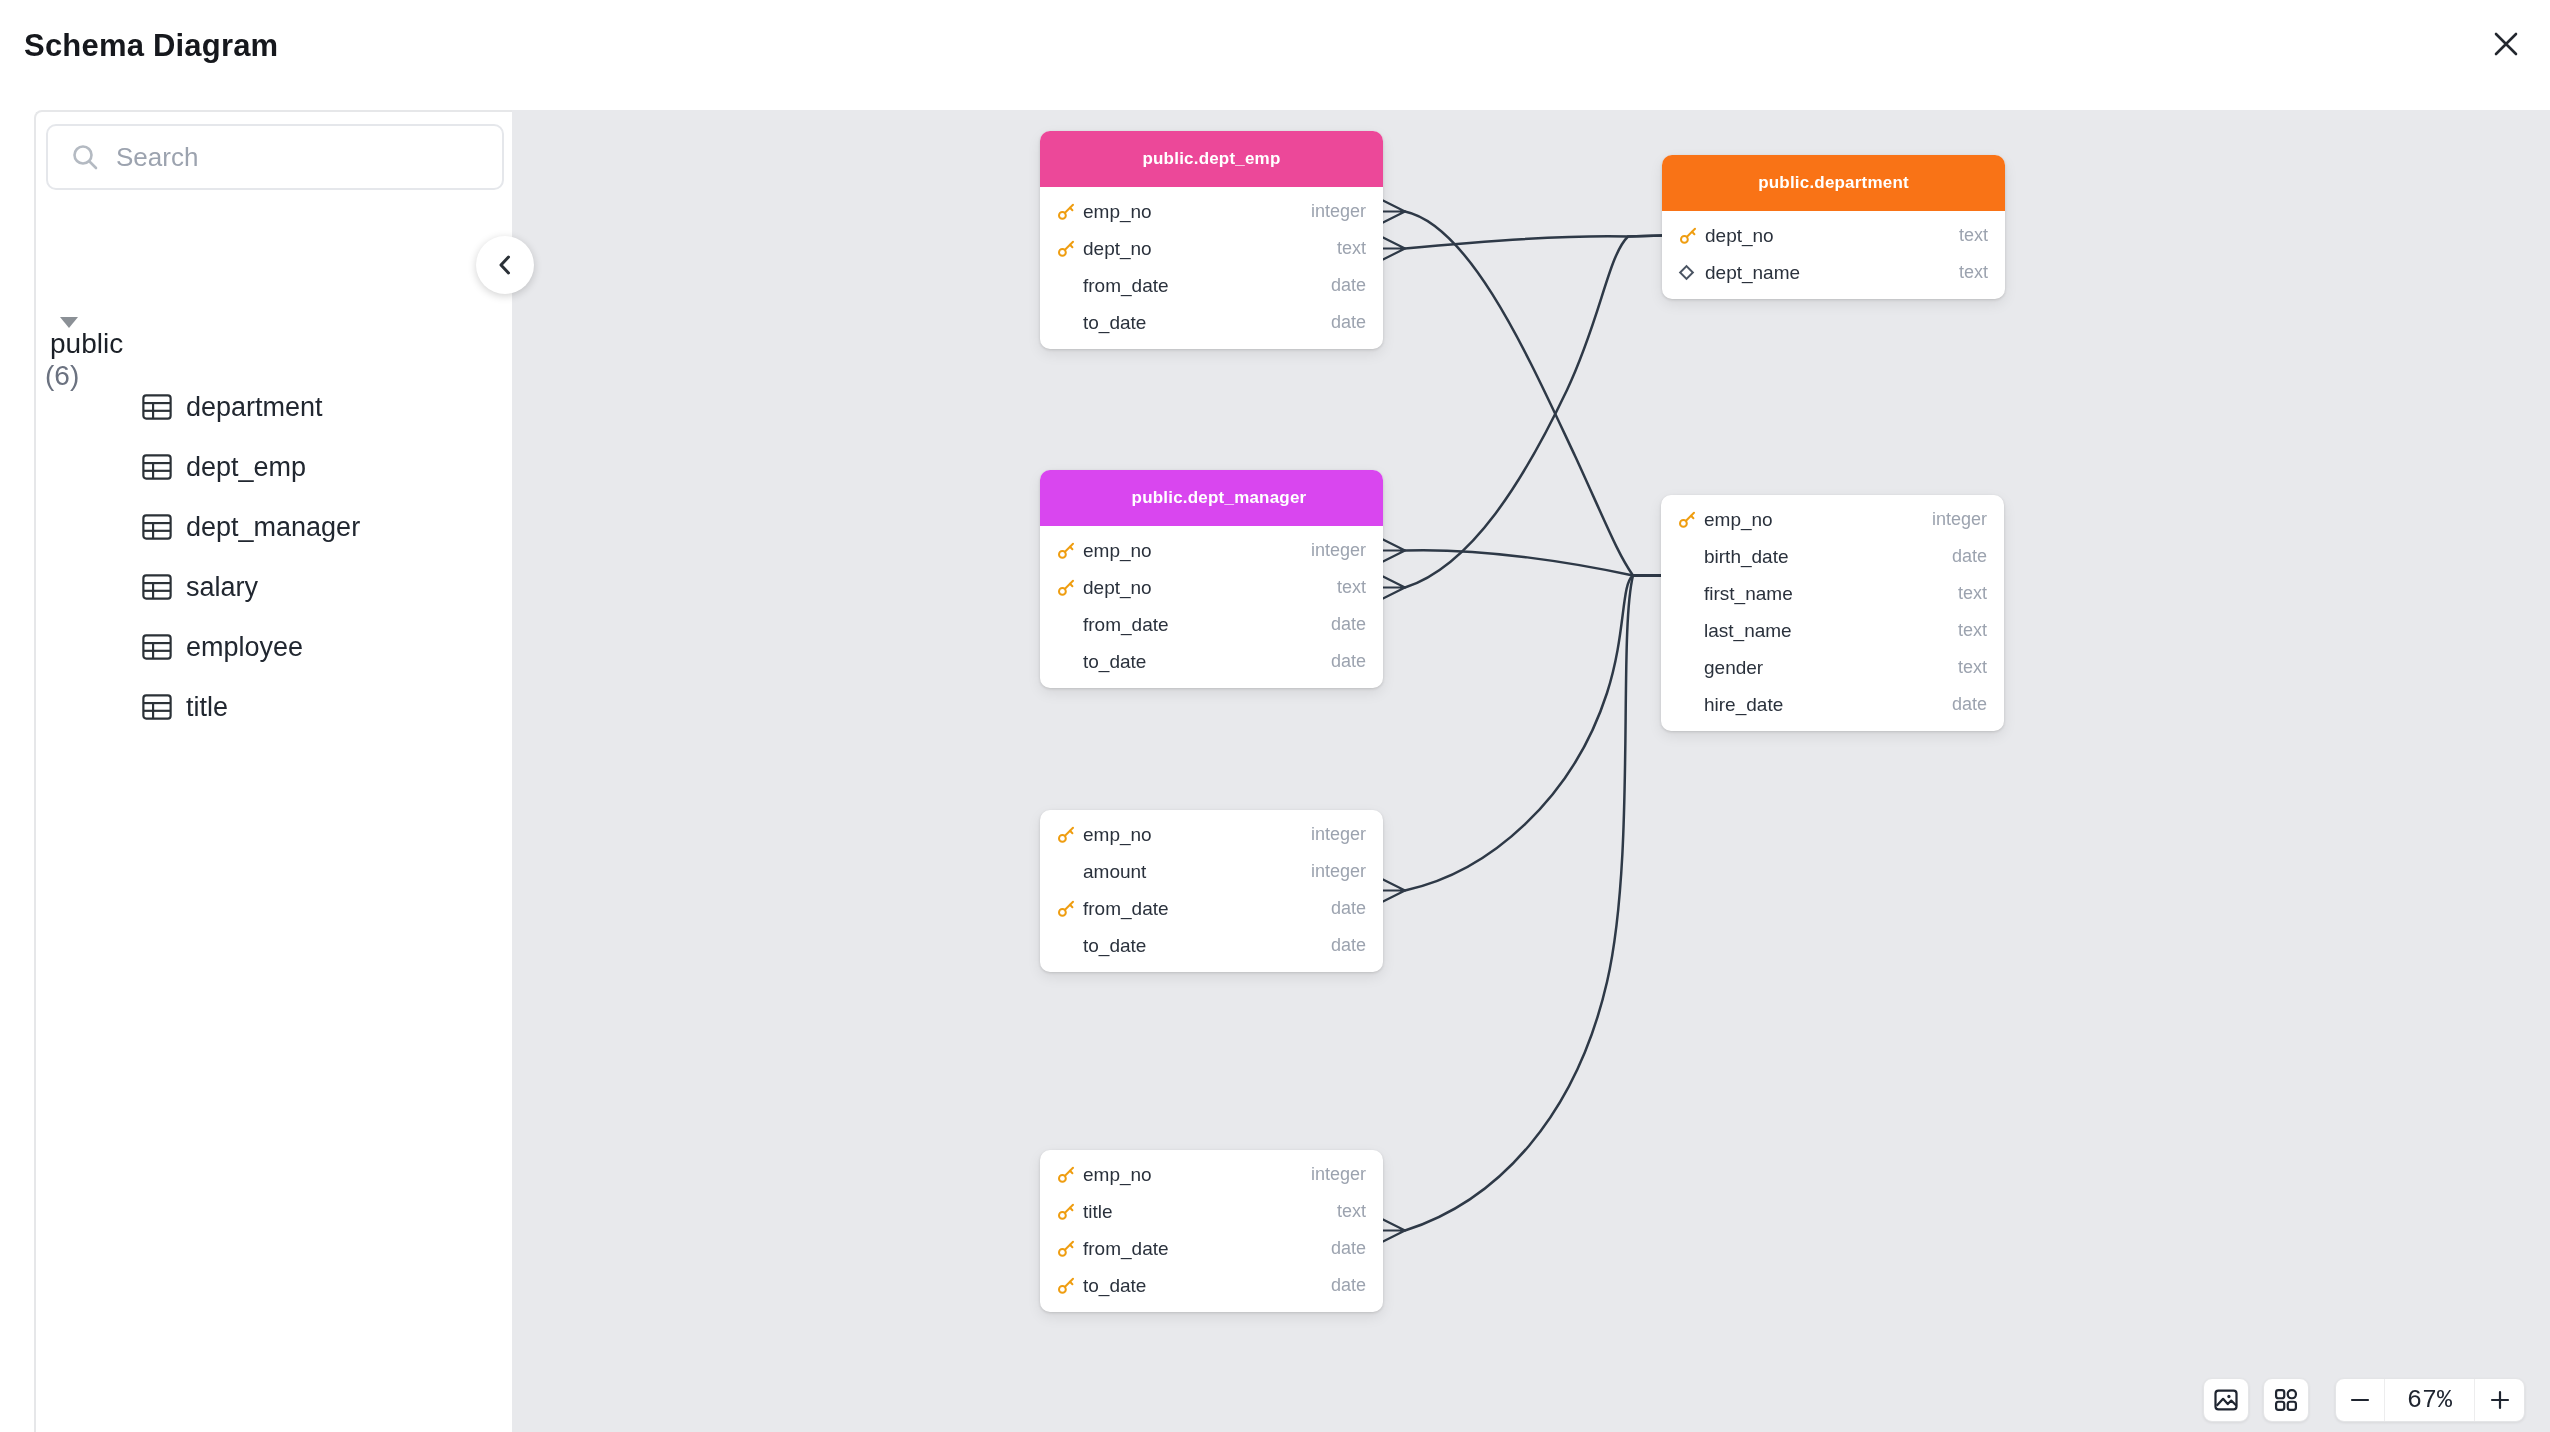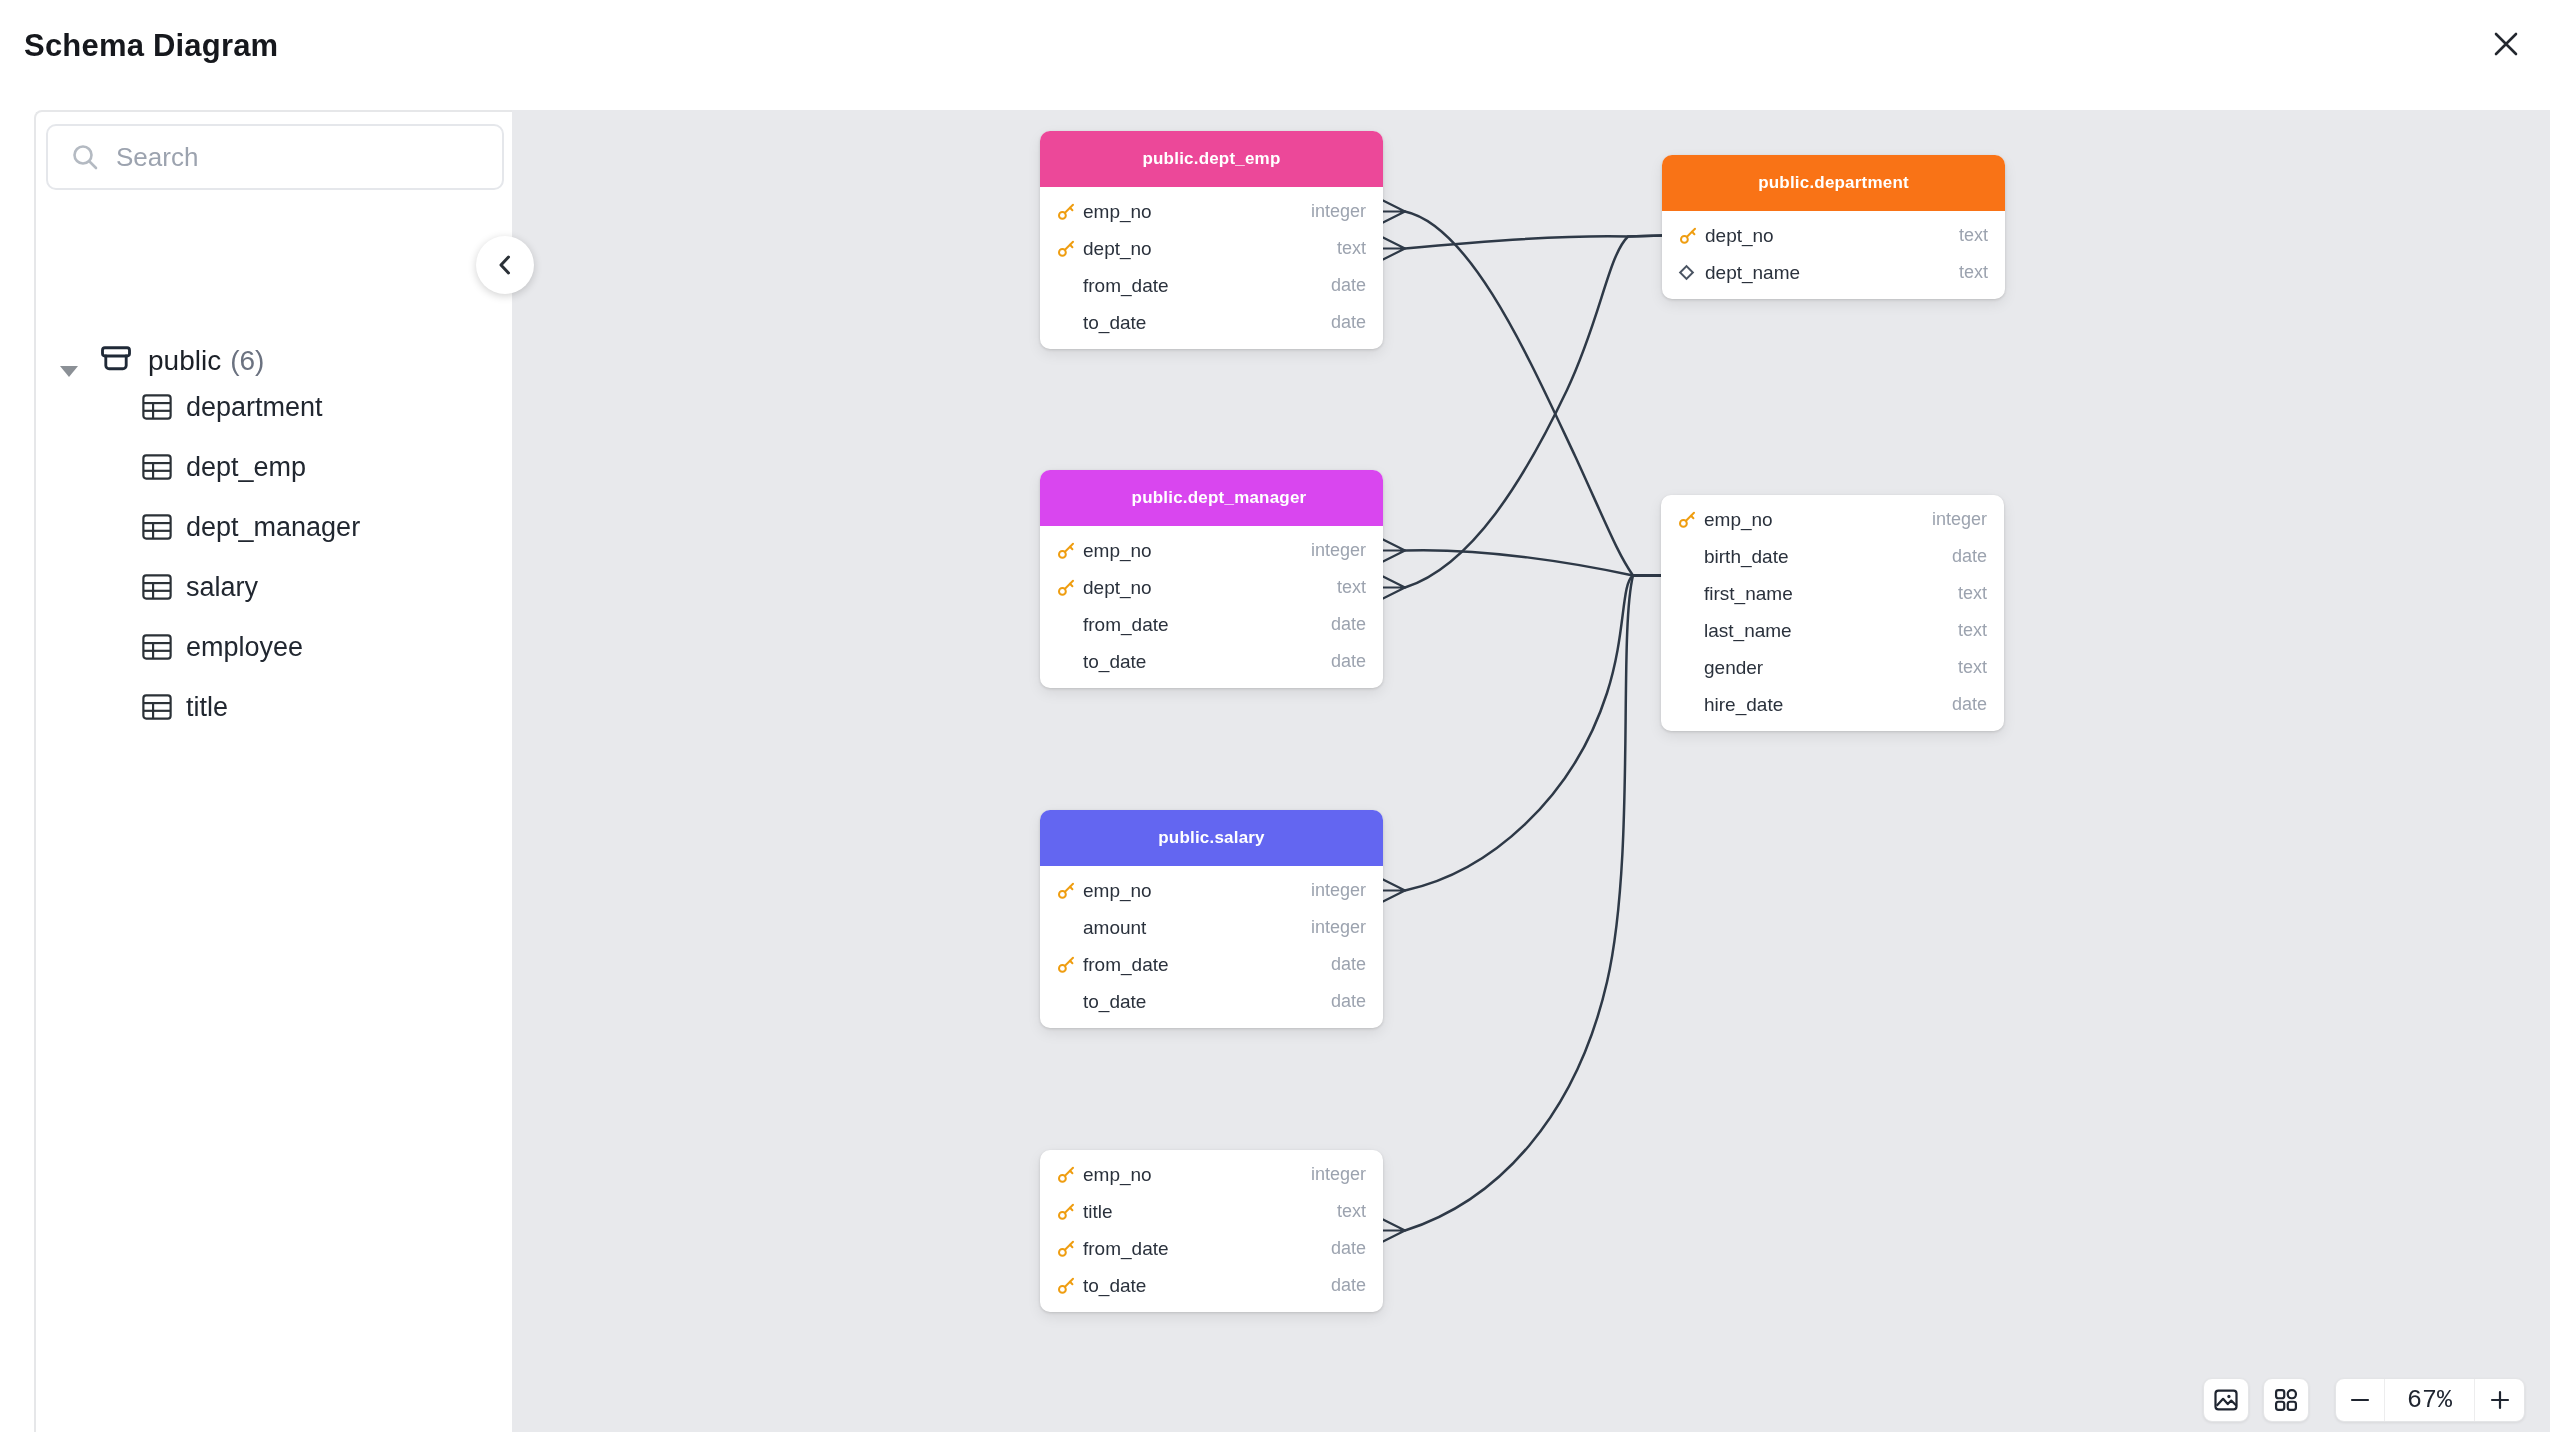--- a/index.html
+++ b/index.html
@@ -17,21 +17,21 @@
   .edges-svg { position:absolute; left:0; top:0; width:2550px; height:1432px; pointer-events:none; z-index:2; }
 
   
   .sidebar { position:absolute; left:34px; top:110px; width:478px; height:1322px; background:#fff;
              border-top:2px solid #e6e7e9; border-left:2px solid #e6e7e9; border-radius:8px 0 0 0; z-index:3; }
   .search-box { position:absolute; left:10px; top:12px; width:458px; height:66px; border:2px solid #e5e7eb; border-radius:10px; background:#fff; display:flex; align-items:center; }
   .search-box svg { margin-left:22px; flex:0 0 auto; }
   .search-input { border:none; outline:none; font-size:26px; color:#374151; margin-left:16px; width:360px; font-family:"Liberation Sans", sans-serif; background:transparent; }
   .search-input::placeholder { color:#9ca3af; }
 
-  .tree-row { position:absolute; left:0; top:205px; height:60px; width:478px; display:flex; align-items:flex-end; cursor:pointer; }
+  .tree-row { position:absolute; left:0; top:205px; height:60px; width:478px; display:flex; align-items:flex-start; cursor:pointer;flex-direction:column; }
   .caret { width:0; height:0; border-left:9px solid transparent; border-right:9px solid transparent; border-top:11px solid #8b9096; margin-left:24px; }
   .schema-icon { margin-left:20px; }
   .schema-label { margin-left:14px; font-size:28px; color:#1b2027; }
   .schema-count { margin-left:9px; font-size:28px; color:#6b7280; }
 
   .table-list { position:absolute; left:0; top:265px; width:478px; }
   .table-item { height:60px; display:flex; align-items:center; cursor:pointer; }
   .table-item svg { margin-left:106px; flex:0 0 auto; }
   .table-item .tbl-label { margin-left:14px; font-size:27px; color:#212730; }
 
@@ -242,23 +242,20 @@
             <span class="field-type">text</span>
           </div>
           <div class="node-row">
             <span class="field-icon"></span>
             <span class="field-name">hire_date</span>
             <span class="field-type">date</span>
           </div>
         </div>
       </div>
       <div class="node" style="left: 1040px; top: 810px;">
-        <div class="node-header" style="background: rgb(99, 102, 241);">
-          <span class="node-title">public.salary</span>
-        </div>
         <div class="node-rows">
           <div class="node-row">
             <span class="field-icon">
               <svg width="19" height="19" viewBox="0 0 19 19">
                 <circle cx="5.4" cy="13.4" r="3.4" stroke="#ef9d10" stroke-width="2" fill="none"></circle>
                 <line x1="8" y1="10.8" x2="16" y2="2.8" stroke="#ef9d10" stroke-width="2" stroke-linecap="round"></line>
                 <line x1="13" y1="5.8" x2="15.4" y2="8.2" stroke="#ef9d10" stroke-width="2" stroke-linecap="round"></line>
               </svg>
             </span>
             <span class="field-name">emp_no</span>

